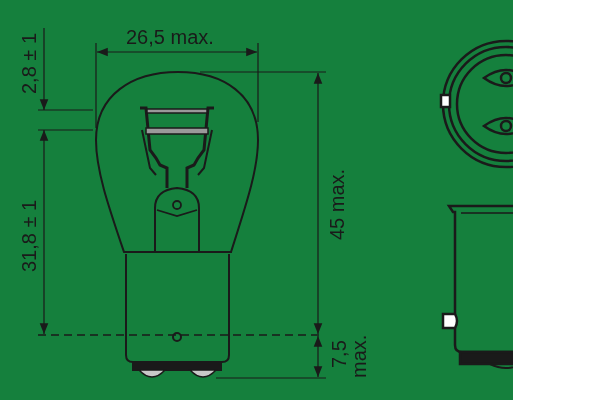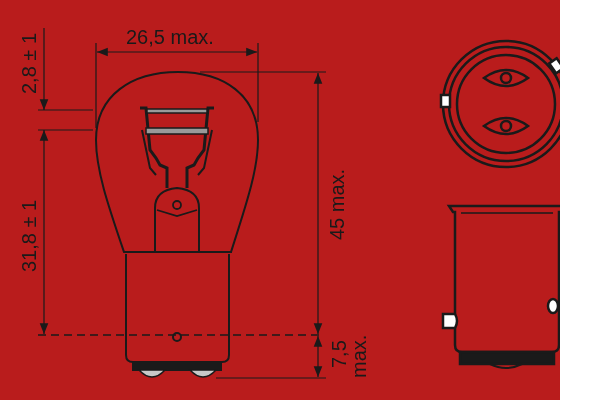--- a/index.html
+++ b/index.html
@@ -1,16 +1,16 @@
 <!DOCTYPE html>
 <html><head>
 <meta charset="utf-8">
 <style>
   html, body { margin:0; padding:0; background:#ffffff; }
-  .canvas { position:relative; width:560px; height:400px; overflow:hidden; background:#b91c1c; }
+  .canvas { position:relative; width:513px; height:400px; overflow:hidden; background:#15803d; }
   svg { position:absolute; left:0; top:0; }
   .lbl { font-family: "Liberation Sans", sans-serif; font-size:20px; fill:#1a1a1a; }
 </style>
 </head>
 <body>
 
 <div class="canvas">
 <svg width="600" height="400" viewBox="0 0 600 400" xmlns="http://www.w3.org/2000/svg">
   <defs>
     <marker id="arr" viewBox="0 0 10 10" refX="10" refY="5" markerWidth="9" markerHeight="9" orient="auto-start-reverse">

